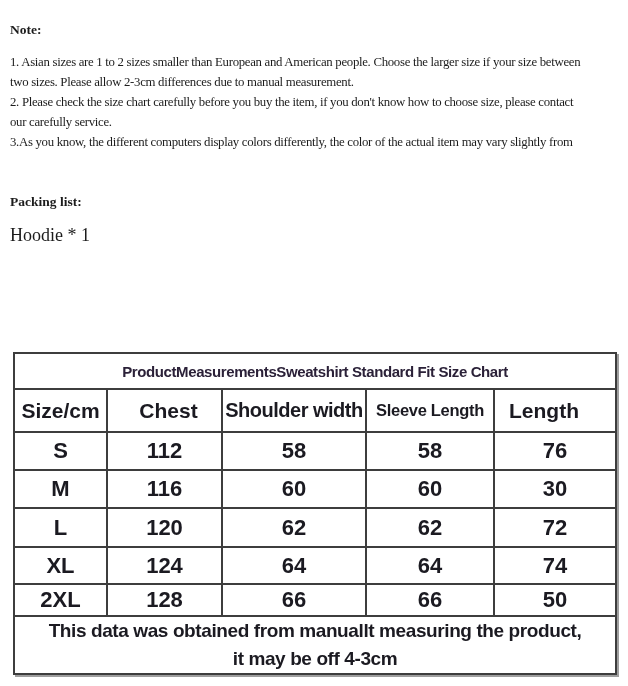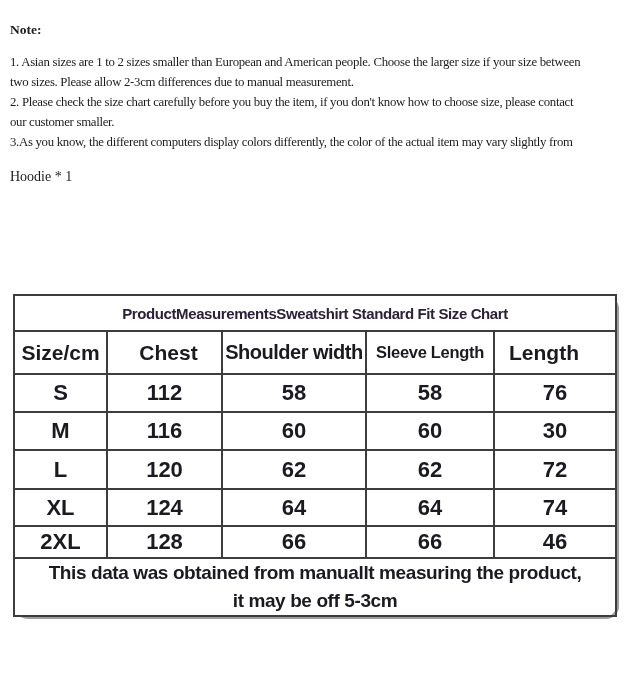--- a/index.html
+++ b/index.html
@@ -29,35 +29,34 @@
   #note-lines { margin-top: 14px; }
   .note-line {
     font-size: 12.8px;
     letter-spacing: -0.3px;
     line-height: 20px;
     white-space: nowrap;
     color: var(--body-text, #1c1c1c);
   }
   .packing-h { margin-top: 41px; }
   .packing-item {
-    font-size: 14px;
+    font-size: 18px;
     line-height: 18px;
     margin: 16px 0 0 0;
     color: var(--body-text, #1c1c1c);
   }
   table.size-chart {
     margin: 108px 0 0 3px;
     width: 602px;
     border-collapse: collapse;
     table-layout: fixed;
     font-family: "Liberation Sans", sans-serif;
     font-weight: bold;
     box-shadow: 2px 2px 0 var(--shadow, #9e9e9e);
     filter: blur(0.2px);
-    border-radius: 13px;
   }
   table.size-chart td {
     border: 2px solid var(--border, #3d3d3d);
     text-align: center;
     vertical-align: middle;
     padding: 0;
     color: var(--table-text, #1b1a21);
     overflow: hidden;
   }
   tr.title-row td {
@@ -89,24 +88,25 @@
 <body>
 
 <div class="page">
 
   <p class="h">Note:</p>
 
   <div id="note-lines">
       <div class="note-line">1. Asian sizes are 1 to 2 sizes smaller than European and American people. Choose the larger size if your size between</div>
       <div class="note-line">two sizes. Please allow 2-3cm differences due to manual measurement.</div>
       <div class="note-line">2. Please check the size chart carefully before you buy the item, if you don't know how to choose size, please contact</div>
-      <div class="note-line">our customer smaller.</div>
+      <div class="note-line">our carefully service.</div>
       <div class="note-line">3.As you know, the different computers display colors differently, the color of the actual item may vary slightly from</div>
     </div>
 
+  <p class="h packing-h">Packing list:</p>
 
   <p class="packing-item">Hoodie * 1</p>
 
   <table class="size-chart">
     <colgroup>
       <col style="width:93px">
       <col style="width:115px">
       <col style="width:144px">
       <col style="width:128px">
       <col style="width:122px">
@@ -148,24 +148,24 @@
           <td>124</td>
           <td>64</td>
           <td>64</td>
           <td>74</td>
         </tr>
         <tr class="data-row">
           <td>2XL</td>
           <td>128</td>
           <td>66</td>
           <td>66</td>
-          <td>46</td>
+          <td>50</td>
         </tr>
         <tr class="footer-row" id="footer-row">
         <td colspan="5" id="footer-cell">
             <div class="footer-line">This data was obtained from manuallt measuring the product,</div>
-            <div class="footer-line">it may be off 5-3cm</div>
+            <div class="footer-line">it may be off 4-3cm</div>
           </td>
       </tr>
     </tbody>
   </table>
 
 </div>
 
 </body></html>

